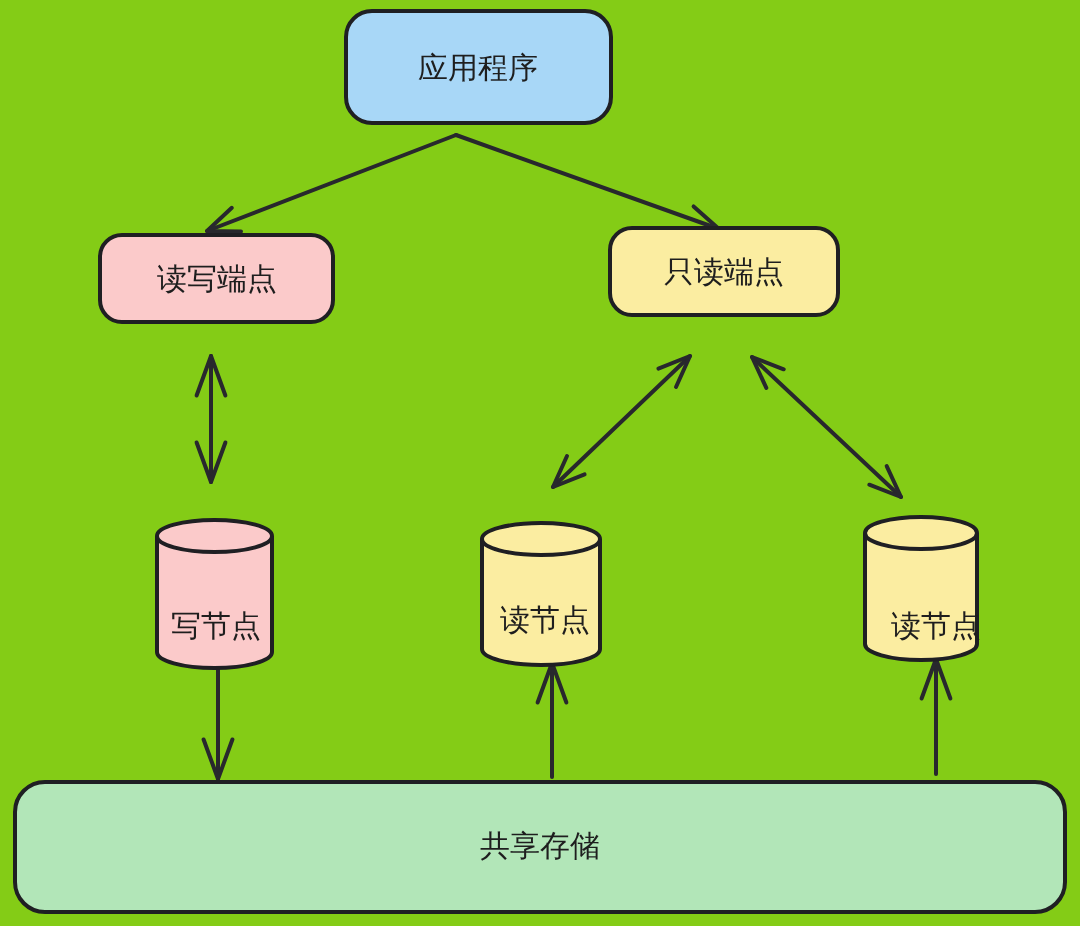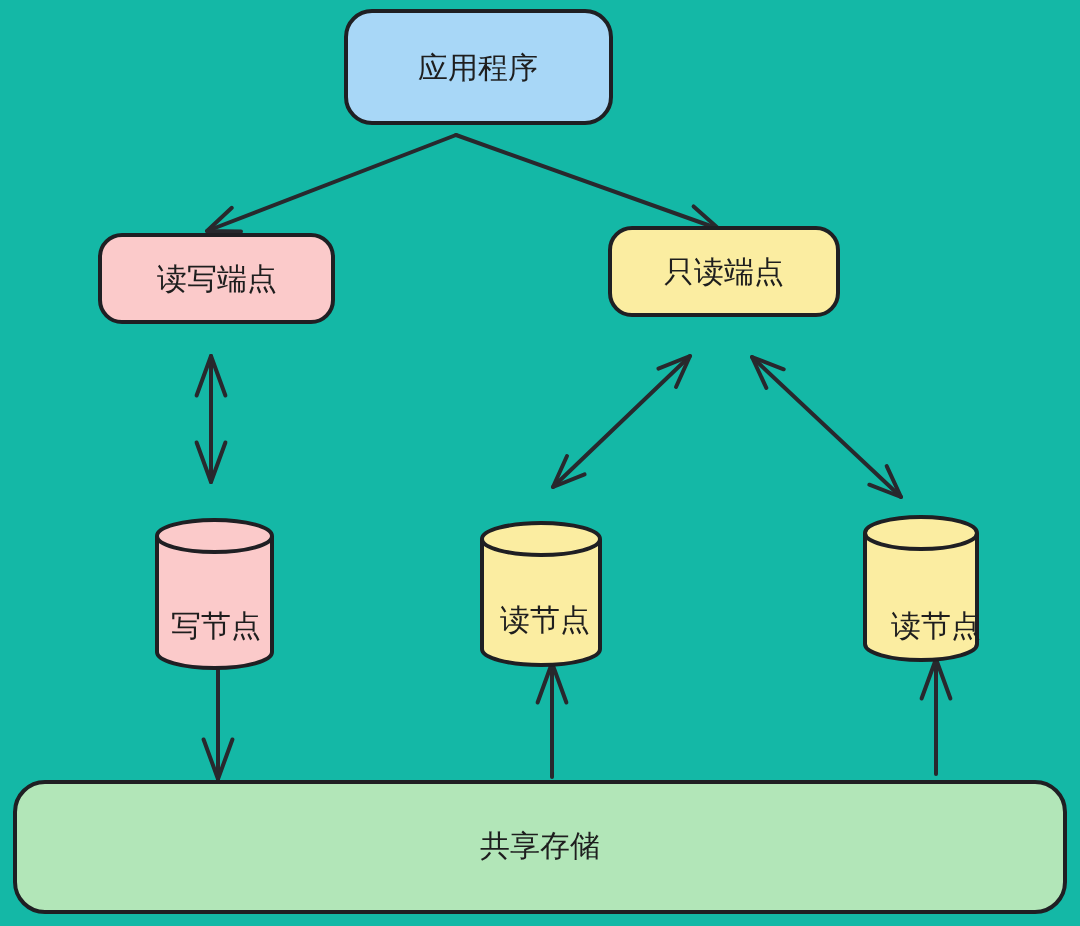--- a/index.html
+++ b/index.html
@@ -1,20 +1,20 @@
 <!DOCTYPE html>
 <html><head>
 <meta charset="utf-8">
 <style>
   html, body { margin: 0; padding: 0; background: #000; }
   .stage {
     position: relative;
     width: 1080px;
     height: 926px;
-    background: #14b8a6;
+    background: #84cc16;
     overflow: hidden;
     font-family: "Liberation Sans", sans-serif;
   }
   svg text {
     font-family: "Liberation Sans", sans-serif;
     font-size: 30px;
     font-weight: 400;
     text-anchor: middle;
     dominant-baseline: central;
   }

